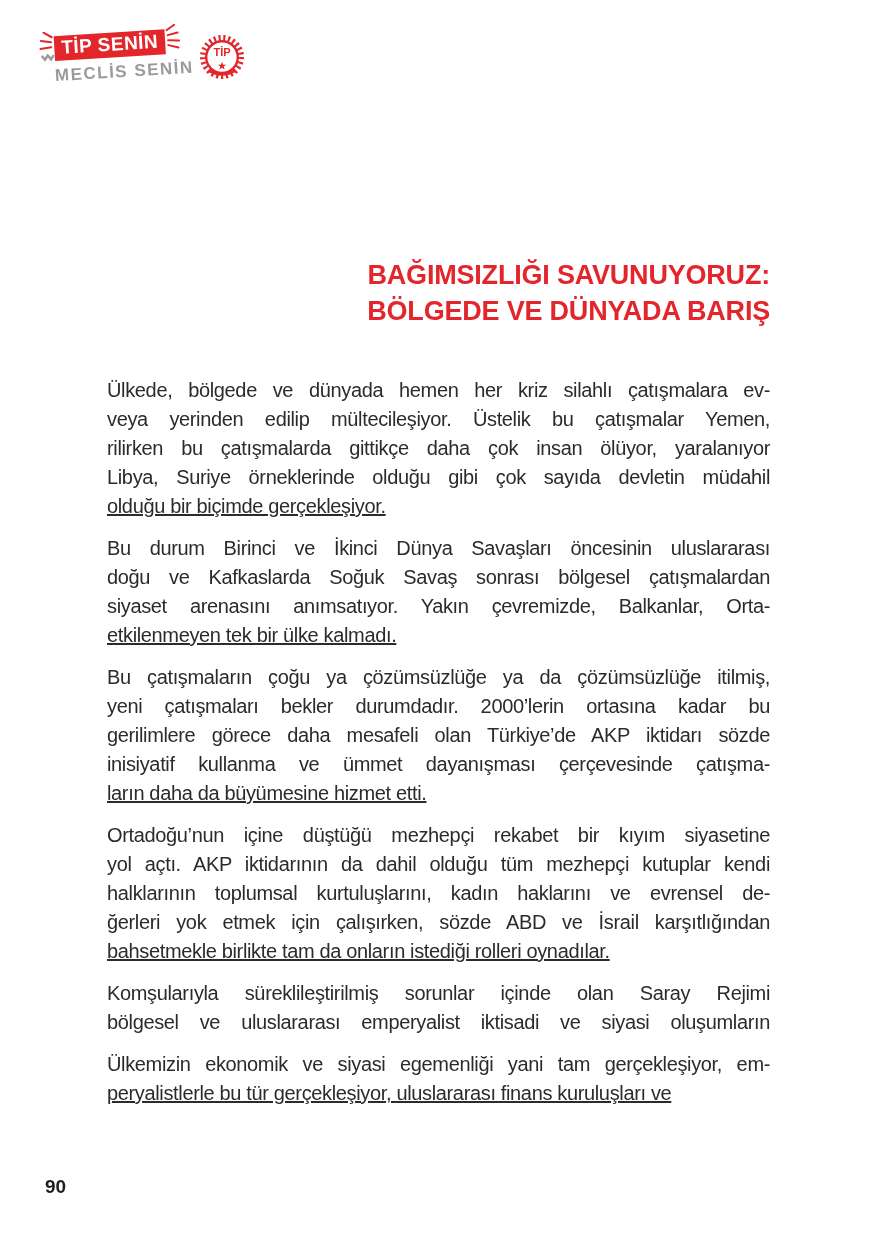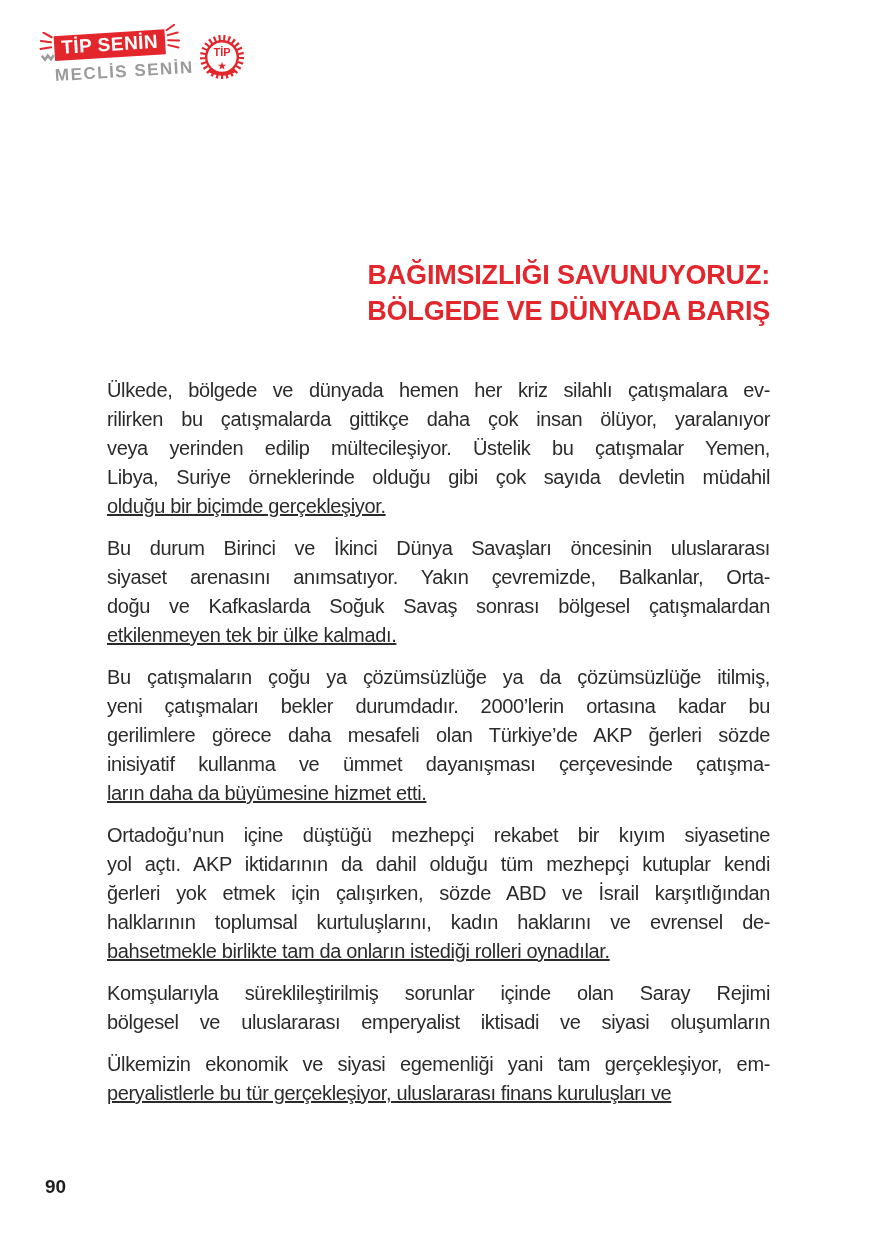--- a/index.html
+++ b/index.html
@@ -132,43 +132,43 @@
 </div>
 
 <div class="heading" style="color: rgb(226, 38, 44);">
   <div>BAĞIMSIZLIĞI SAVUNUYORUZ:</div>
   <div>BÖLGEDE VE DÜNYADA BARIŞ</div>
 </div>
 
 <div class="body-paragraphs">
     <div class="para">
       <div class="line">Ülkede, bölgede ve dünyada hemen her kriz silahlı çatışmalara ev-</div>
+      <div class="line">veya yerinden edilip mültecileşiyor. Üstelik bu çatışmalar Yemen,</div>
       <div class="line">rilirken bu çatışmalarda gittikçe daha çok insan ölüyor, yaralanıyor</div>
-      <div class="line">veya yerinden edilip mültecileşiyor. Üstelik bu çatışmalar Yemen,</div>
       <div class="line">Libya, Suriye örneklerinde olduğu gibi çok sayıda devletin müdahil</div>
       <div class="line last">olduğu bir biçimde gerçekleşiyor.</div>
     </div>
     <div class="para">
       <div class="line">Bu durum Birinci ve İkinci Dünya Savaşları öncesinin uluslararası</div>
+      <div class="line">doğu ve Kafkaslarda Soğuk Savaş sonrası bölgesel çatışmalardan</div>
       <div class="line">siyaset arenasını anımsatıyor. Yakın çevremizde, Balkanlar, Orta-</div>
-      <div class="line">doğu ve Kafkaslarda Soğuk Savaş sonrası bölgesel çatışmalardan</div>
       <div class="line last">etkilenmeyen tek bir ülke kalmadı.</div>
     </div>
     <div class="para">
       <div class="line">Bu çatışmaların çoğu ya çözümsüzlüğe ya da çözümsüzlüğe itilmiş,</div>
       <div class="line">yeni çatışmaları bekler durumdadır. 2000’lerin ortasına kadar bu</div>
-      <div class="line">gerilimlere görece daha mesafeli olan Türkiye’de AKP ğerleri sözde</div>
+      <div class="line">gerilimlere görece daha mesafeli olan Türkiye’de AKP iktidarı sözde</div>
       <div class="line">inisiyatif kullanma ve ümmet dayanışması çerçevesinde çatışma-</div>
       <div class="line last">ların daha da büyümesine hizmet etti.</div>
     </div>
     <div class="para">
       <div class="line">Ortadoğu’nun içine düştüğü mezhepçi rekabet bir kıyım siyasetine</div>
       <div class="line">yol açtı. AKP iktidarının da dahil olduğu tüm mezhepçi kutuplar kendi</div>
+      <div class="line">halklarının toplumsal kurtuluşlarını, kadın haklarını ve evrensel de-</div>
       <div class="line">ğerleri yok etmek için çalışırken, sözde ABD ve İsrail karşıtlığından</div>
-      <div class="line">halklarının toplumsal kurtuluşlarını, kadın haklarını ve evrensel de-</div>
       <div class="line last">bahsetmekle birlikte tam da onların istediği rolleri oynadılar.</div>
     </div>
     <div class="para">
       <div class="line">Komşularıyla süreklileştirilmiş sorunlar içinde olan Saray Rejimi</div>
       <div class="line">bölgesel ve uluslararası emperyalist iktisadi ve siyasi oluşumların</div>
     </div>
     <div class="para">
       <div class="line">Ülkemizin ekonomik ve siyasi egemenliği yani tam gerçekleşiyor, em-</div>
       <div class="line last">peryalistlerle bu tür gerçekleşiyor, uluslararası finans kuruluşları ve</div>
     </div>

